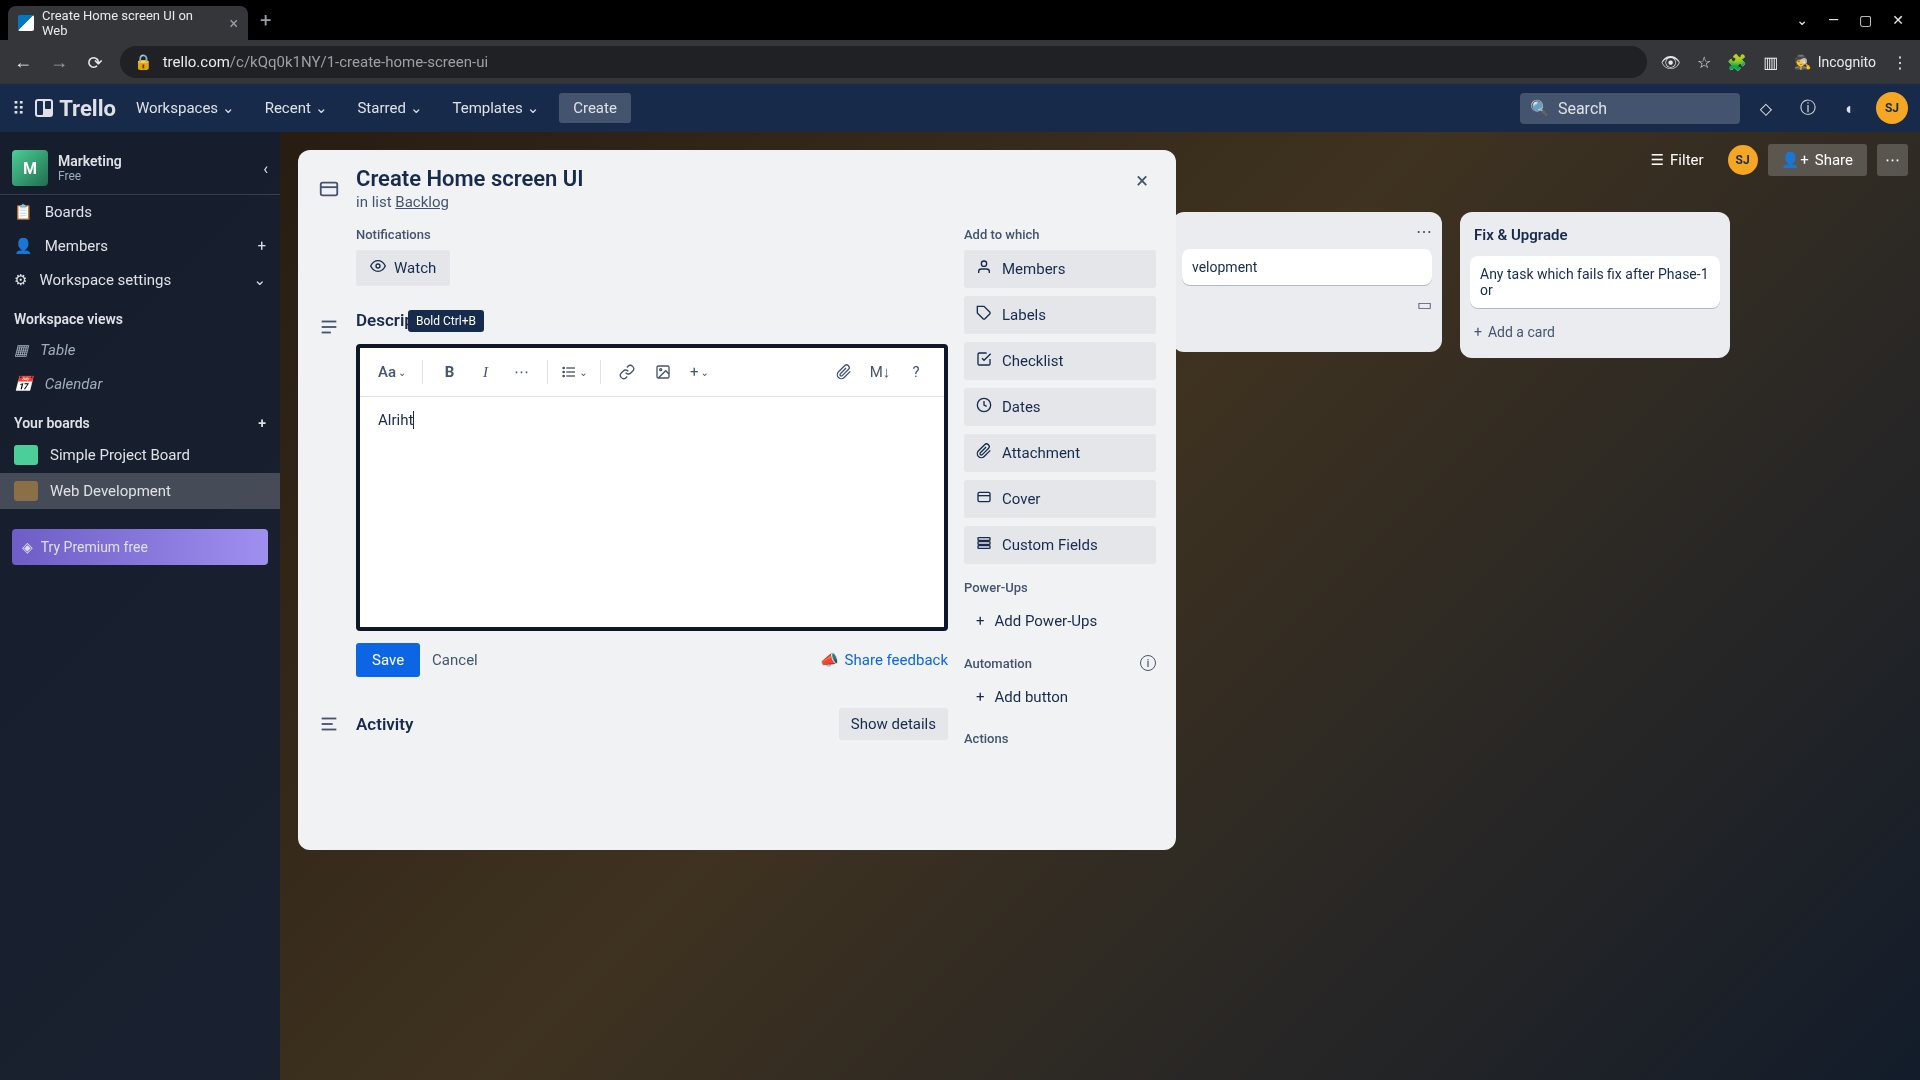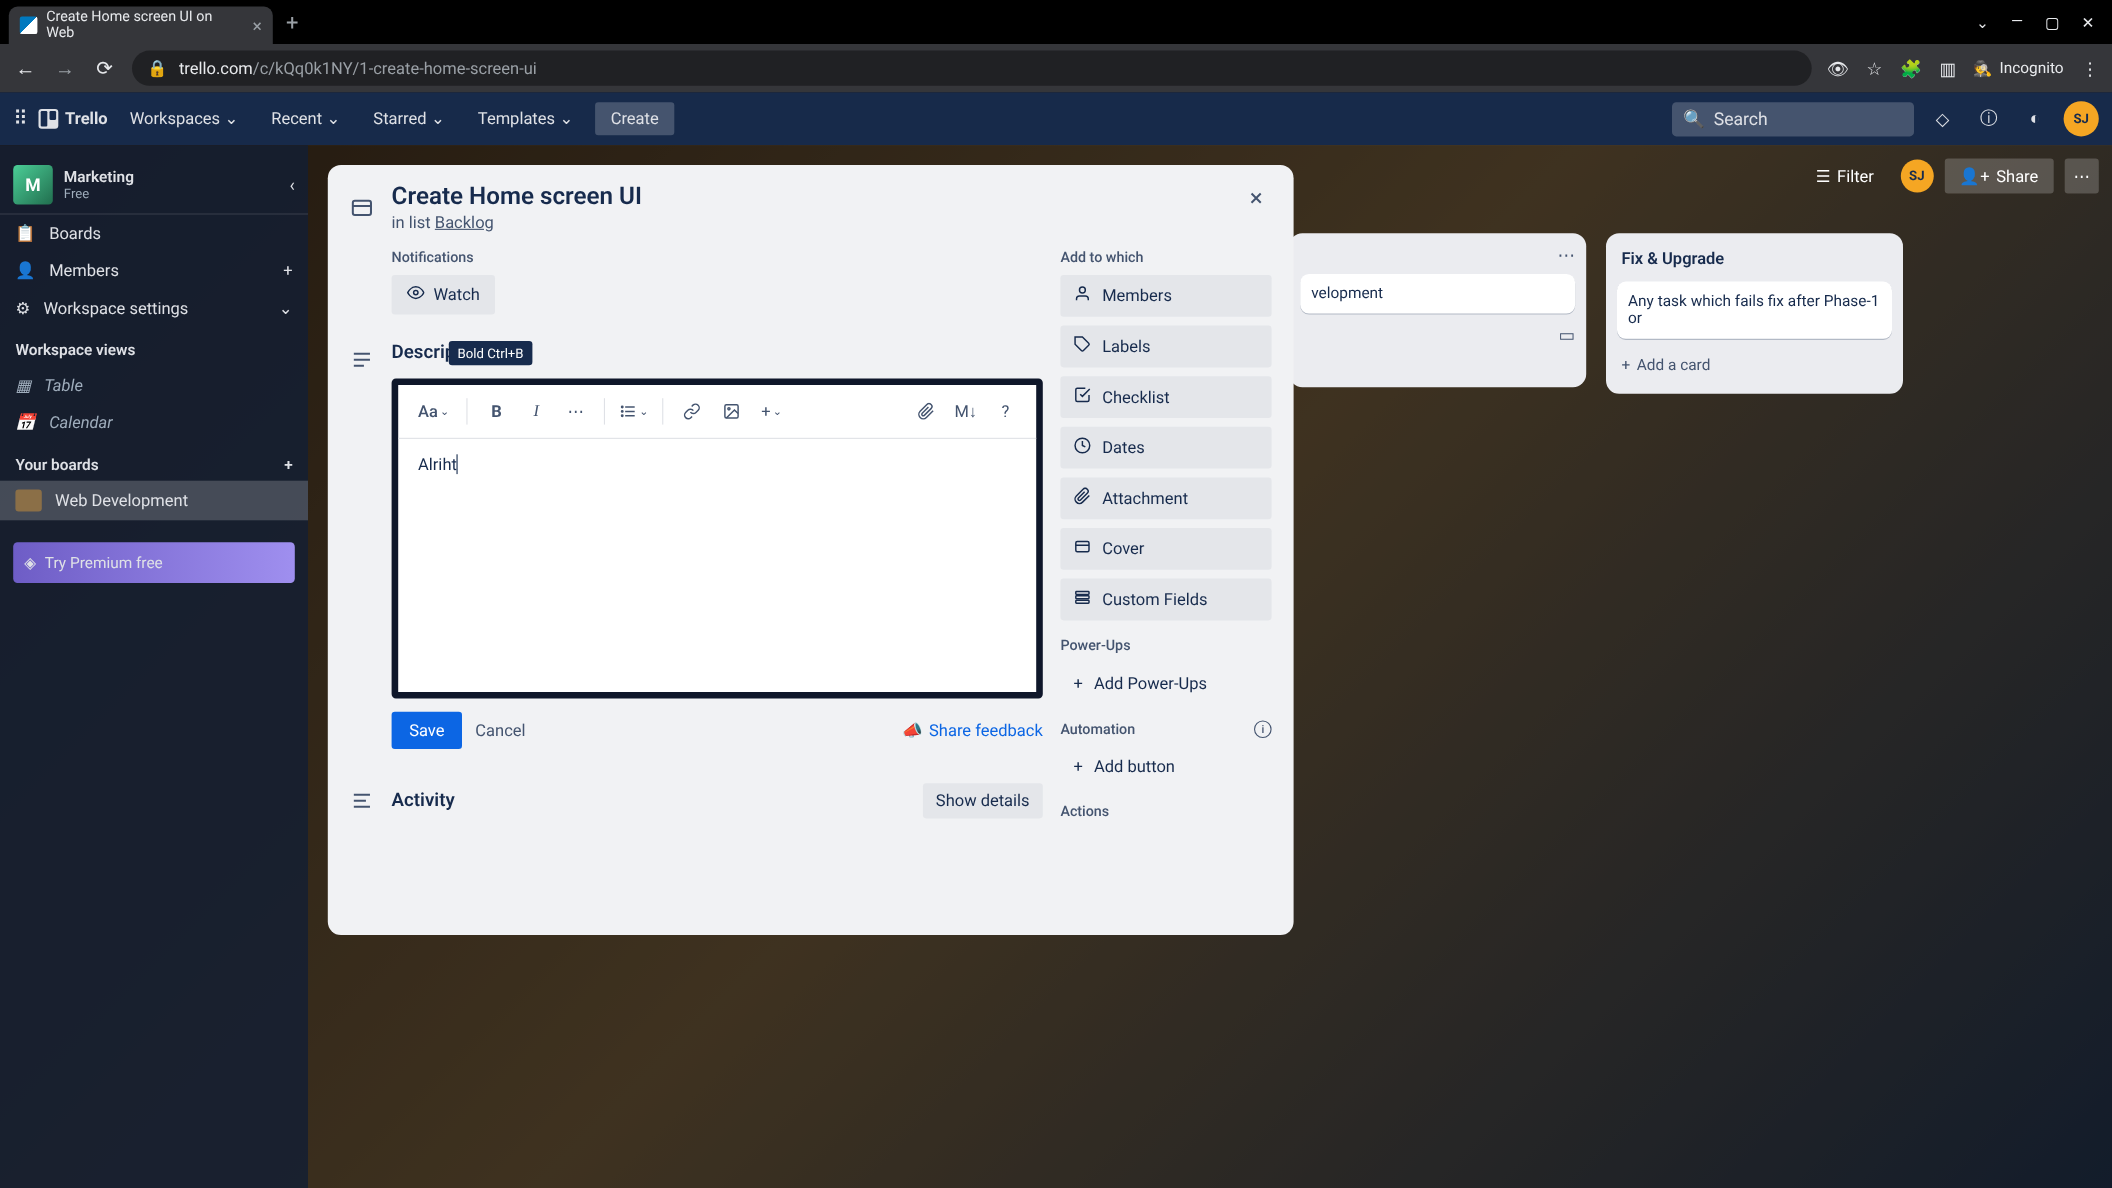--- a/index.html
+++ b/index.html
@@ -20,21 +20,21 @@
 .url-box { flex: 1; background: #202124; border-radius: 20px; height: 32px; display: flex; align-items: center; padding: 0 14px; color: #9aa0a6; font-size: 15px; gap: 10px; }
 .url-box .url-text { color: #e8eaed; }
 .url-box .url-text .domain { color: #e8eaed; }
 .url-box .url-text .path { color: #9aa0a6; }
 .right-icons { display: flex; align-items: center; gap: 16px; color: #e8eaed; }
 .incognito-badge { display: flex; align-items: center; gap: 6px; font-size: 14px; }
 
 
 .trello-header { background: rgba(23, 43, 77, 0.95); height: 48px; display: flex; align-items: center; padding: 0 12px; gap: 10px; color: #dfe1e6; position: relative; }
 .apps-icon { font-size: 18px; cursor: pointer; }
-.trello-logo { display: flex; align-items: center; gap: 6px; font-weight: bold; font-size: 15px; cursor: pointer; }
+.trello-logo { display: flex; align-items: center; gap: 6px; font-weight: bold; font-size: 22px; cursor: pointer; }
 .trello-logo-icon { width: 18px; height: 18px; background: #dfe1e6; border-radius: 3px; display: flex; padding: 2px; gap: 2px; }
 .trello-logo-icon::before, .trello-logo-icon::after { content: ''; flex: 1; background: #172b4d; border-radius: 1px; }
 .trello-logo-icon::after { height: 60%; }
 .nav-item { display: flex; align-items: center; gap: 4px; padding: 6px 10px; border-radius: 3px; cursor: pointer; font-size: 15px; }
 .create-btn { background: rgba(255,255,255,0.2); padding: 6px 14px; border-radius: 3px; cursor: pointer; font-size: 15px; }
 .header-right { margin-left: auto; display: flex; align-items: center; gap: 10px; }
 .search-box { background: rgba(255,255,255,0.2); border-radius: 4px; padding: 6px 10px; width: 220px; display: flex; align-items: center; gap: 8px; color: #dfe1e6; }
 .header-icon { width: 32px; height: 32px; display: flex; align-items: center; justify-content: center; cursor: pointer; border-radius: 50%; }
 .avatar-circle { background: #f5a623; color: #172b4d; font-size: 12px; font-weight: bold; }
 
@@ -90,21 +90,21 @@
 .watch-btn { background: #e4e6ea; border: none; padding: 8px 14px; border-radius: 3px; cursor: pointer; display: inline-flex; align-items: center; gap: 8px; font-size: 15px; color: #172b4d; }
 
 .desc-section { display: flex; gap: 14px; align-items: flex-start; }
 .desc-header { display: flex; align-items: center; gap: 10px; margin-bottom: 14px; }
 .desc-title { font-size: 17px; font-weight: 600; color: #172b4d; }
 .info-icon { width: 18px; height: 18px; border: 2px solid #44546f; border-radius: 50%; display: flex; align-items: center; justify-content: center; font-size: 11px; color: #44546f; font-weight: bold; }
 
 
 .editor-wrap { margin-left: 38px; position: relative; }
 .tooltip { position: absolute; top: -34px; left: 52px; background: #172b4d; color: #fff; font-size: 12px; padding: 4px 8px; border-radius: 3px; white-space: nowrap; }
-.editor { border: 6px solid #0f172a; border-radius: 4px; background: #fff; }
+.editor { border: 4px solid #0f172a; border-radius: 4px; background: #fff; }
 .toolbar { display: flex; align-items: center; padding: 8px 12px; border-bottom: 1px solid #dfe1e6; gap: 4px; }
 .tb-btn { width: 32px; height: 32px; display: flex; align-items: center; justify-content: center; cursor: pointer; border-radius: 3px; color: #44546f; font-size: 15px; }
 .tb-btn.text-style { width: auto; padding: 0 6px; font-weight: 500; }
 .tb-sep { width: 1px; height: 24px; background: #dfe1e6; margin: 0 6px; }
 .tb-right { margin-left: auto; display: flex; align-items: center; gap: 4px; }
 .editor-content { padding: 14px 18px; min-height: 230px; font-size: 15px; color: #172b4d; }
 .cursor { border-right: 1px solid #172b4d; animation: blink 1s infinite; }
 @keyframes blink { 50% { border-color: transparent; } }
 
 .editor-actions { margin-top: 12px; display: flex; align-items: center; gap: 12px; }
@@ -234,20 +234,24 @@
         <span>▦</span>
         <span>Table</span>
       </div>
     <div class="sb-item italic">
         <span>📅</span>
         <span>Calendar</span>
       </div>
     <div class="sb-section">
         <span>Your boards</span>
         <span>+</span>
+      </div>
+    <div class="sb-item">
+        <div class="board-color" style="background:#4bce97"></div>
+        <span>Simple Project Board</span>
       </div>
     <div class="sb-item active">
         <div class="board-color" style="background:#8b6f47"></div>
         <span>Web Development</span>
       </div>
     <div class="premium-btn">
         <span>◈</span>
         <span>Try Premium free</span>
       </div>
   </div>

